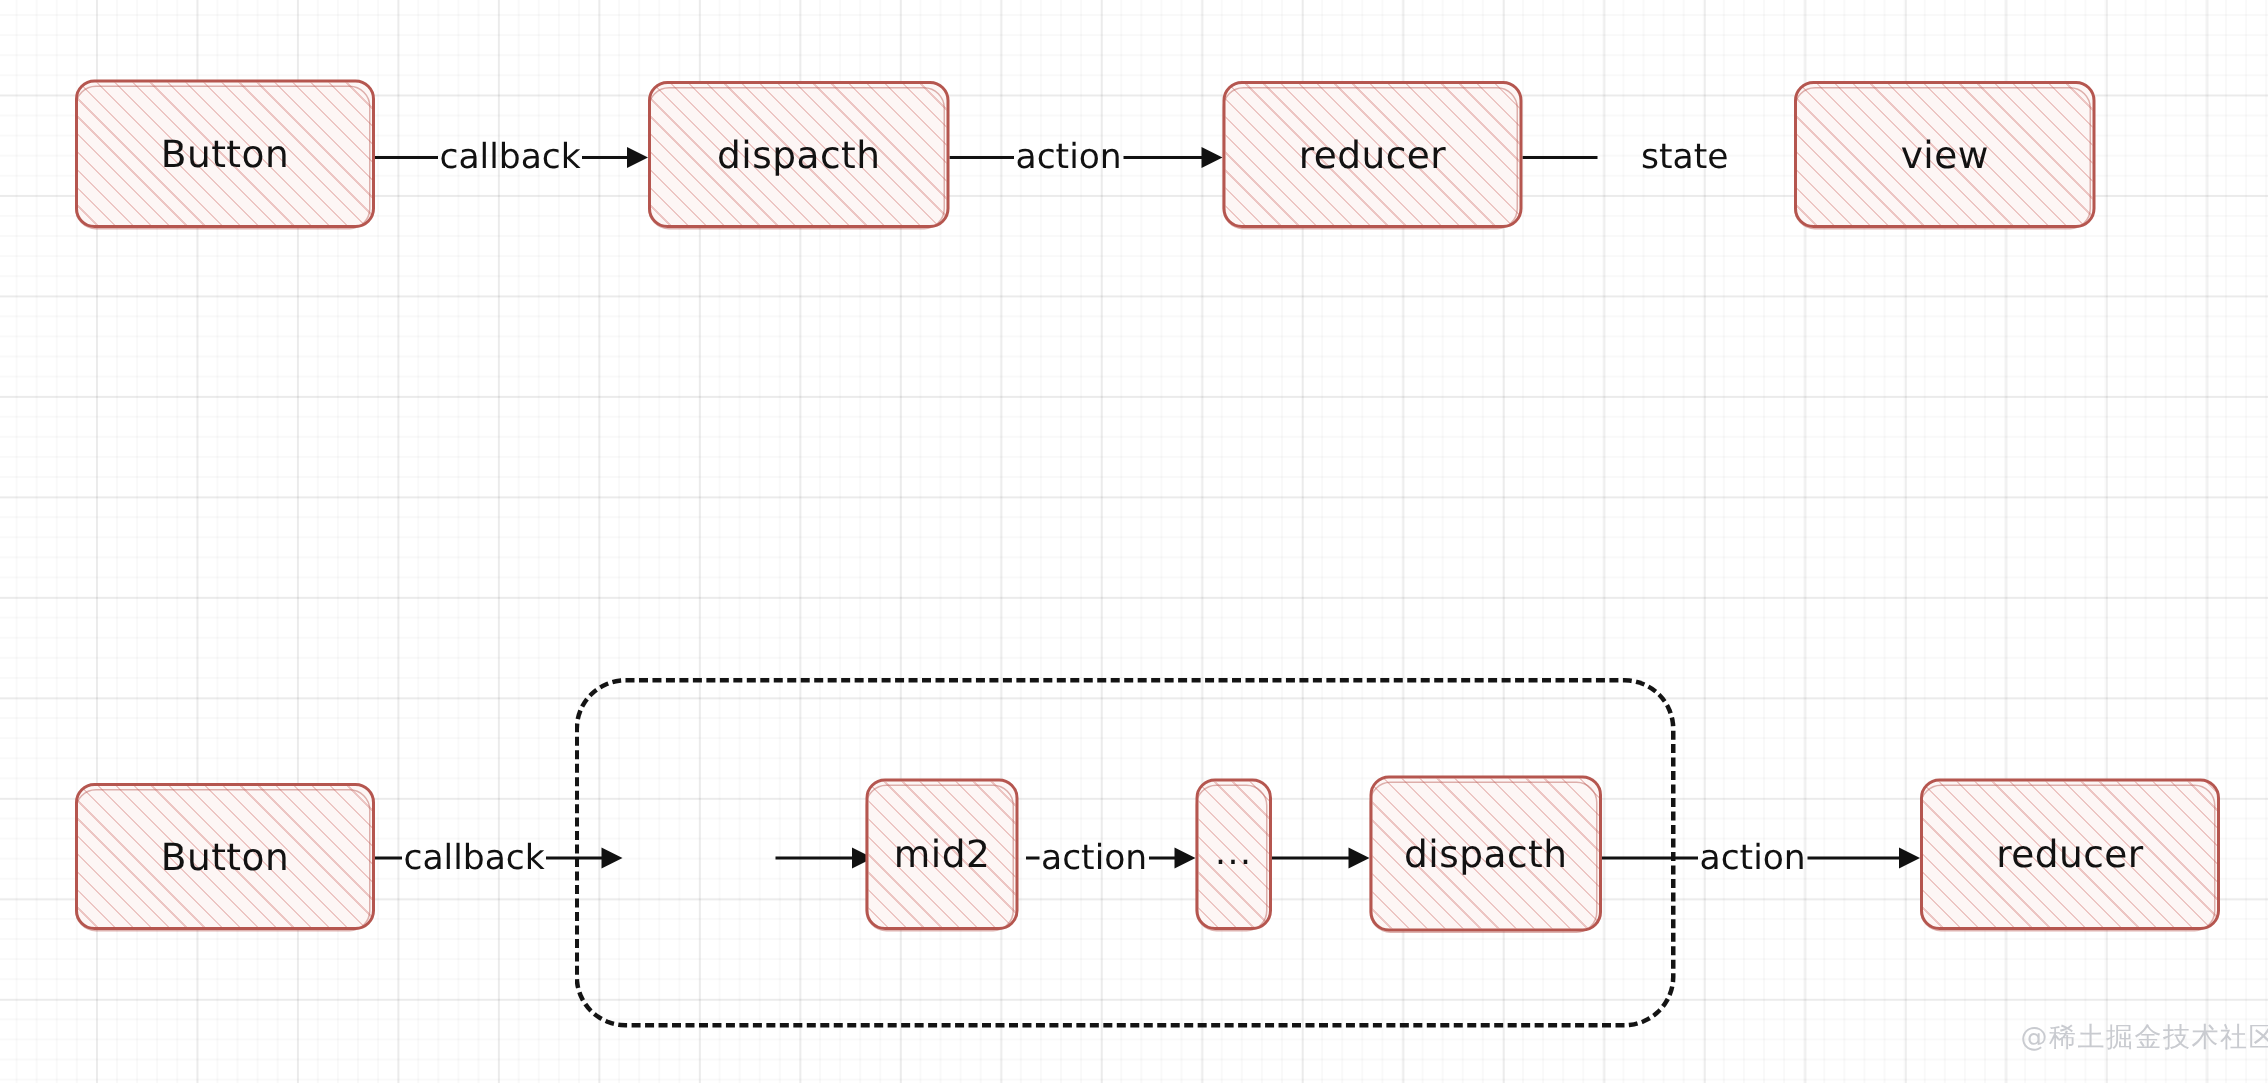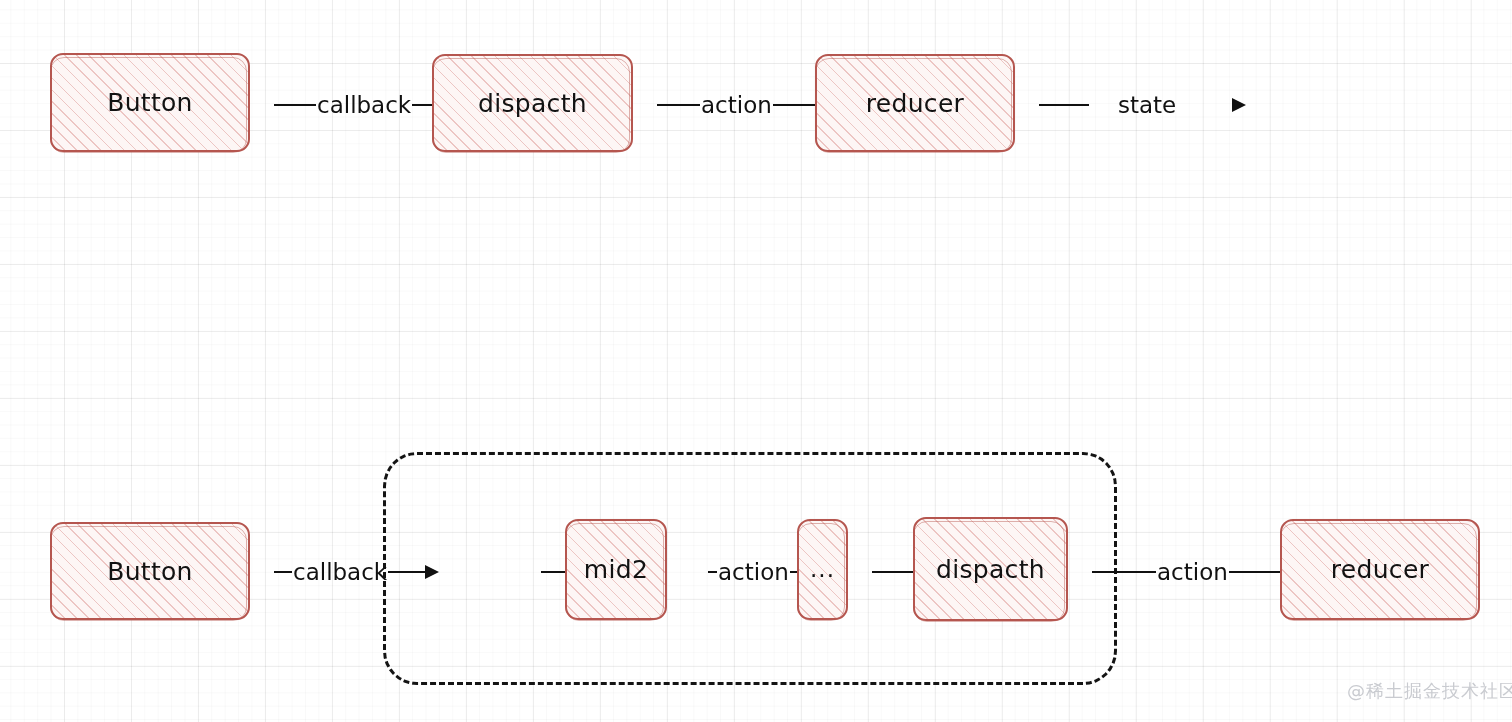--- a/index.html
+++ b/index.html
@@ -76,21 +76,20 @@
   }
 
   
   .edge {
     position: absolute;
     display: flex;
     align-items: center;
     z-index: 2;
     height: 26px;
     transform: translateY(-50%);
-    padding-left: 24px;
   }
   .edge .seg {
     height: 0;
     border-top: 2.6px solid #111111;
     flex: 0 0 auto;
   }
   .edge .seg.grow { flex: 1 1 auto; }
   .edge .edge-label {
     color: #111111;
     font-size: 23px;
@@ -163,39 +162,42 @@
     <span class="node-label">reducer</span>
   </div>
 
   <div class="edge" style="left:1015px; top:105px; width:181px;gap:28px;">
     <div class="seg" style="width:50px;"></div>
     <span class="edge-label">state</span>
     <div class="seg grow"></div>
     <div class="arrowhead"></div>
   </div>
 
+  <div class="node" style="left:1196px; top:54px; width:201px; height:98px;">
+    <span class="node-label">view</span>
+  </div>
 
   <div class="node" style="left:50px; top:522px; width:200px; height:98px;">
     <span class="node-label">Button</span>
   </div>
 
   <div class="edge" style="left:250px; top:572px; width:165px;">
     <div class="seg" style="width:18px;"></div>
     <span class="edge-label">callback</span>
     <div class="seg grow"></div>
     <div class="arrowhead"></div>
   </div>
 
 
   <div class="edge" style="left:517px; top:572px; width:65px;">
     <div class="seg grow"></div>
     <div class="arrowhead"></div>
   </div>
 
-  <div class="node" style="left:565px; top:519px; width:102px; height:101px;">
+  <div class="node" style="left:577px; top:519px; width:102px; height:101px;">
     <span class="node-label">mid2</span>
   </div>
 
   <div class="edge" style="left:684px; top:572px; width:113px;">
     <div class="seg" style="width:9px;"></div>
     <span class="edge-label">action</span>
     <div class="seg grow"></div>
     <div class="arrowhead"></div>
   </div>
 

